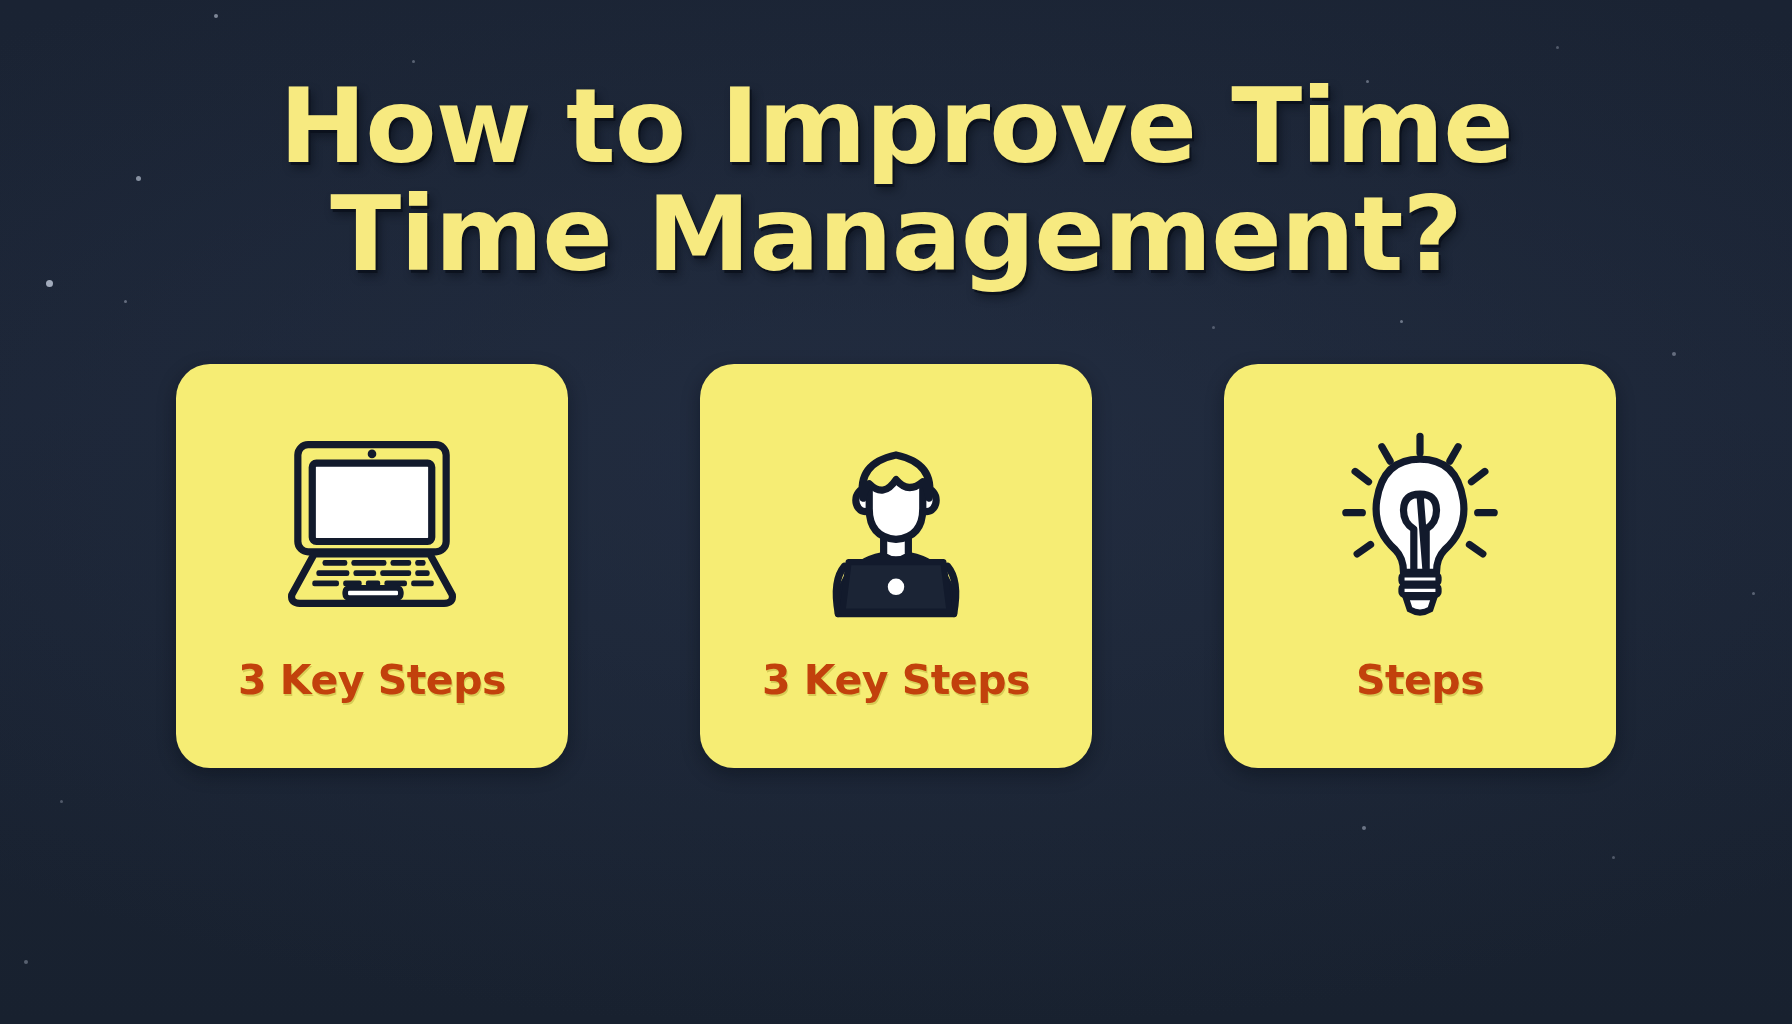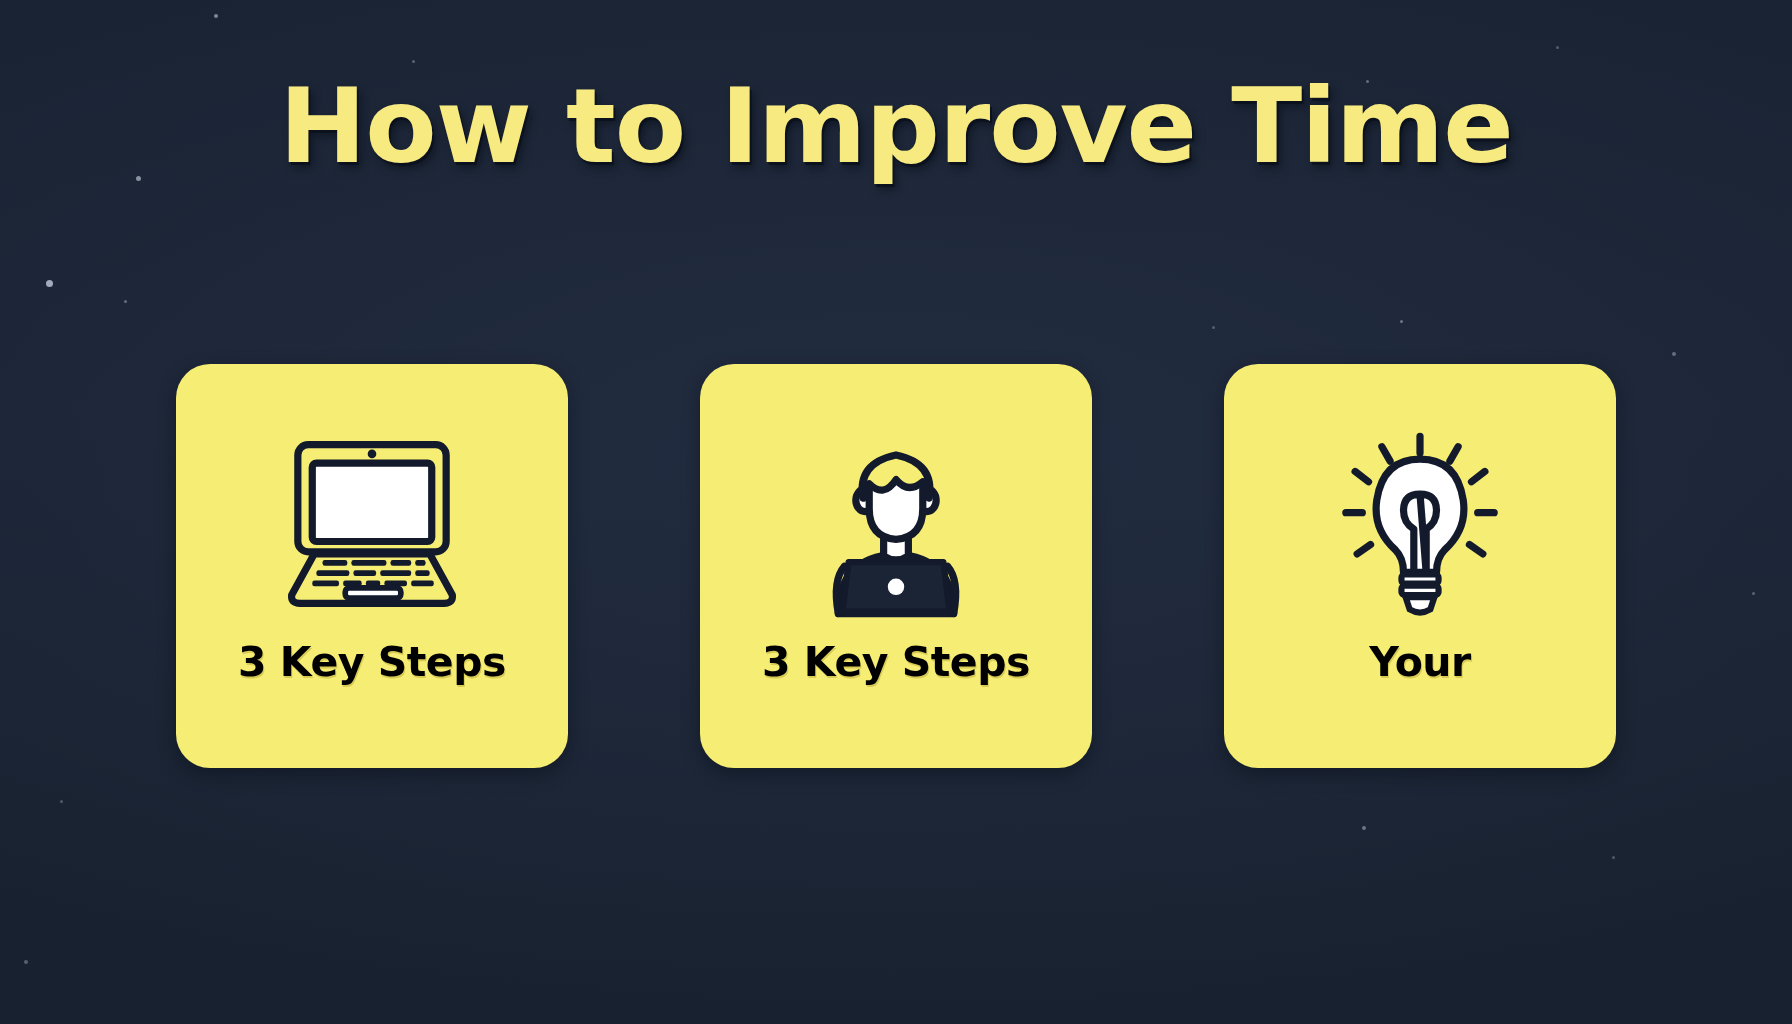--- a/index.html
+++ b/index.html
@@ -90,22 +90,22 @@
   .card-icon {
     width: 206px;
     height: 206px;
     display: flex;
     align-items: center;
     justify-content: center;
   }
   .card-icon svg { display: block; width: 100%; height: 100%; }
 
   .card-label {
-    margin-top: 10px;
-    color: #000000;
+    margin-top: 28px;
+    color: #c2410c;
     font-family: "DejaVu Sans", sans-serif;
     font-weight: bold;
     font-size: 41px;
     letter-spacing: -0.5px;
     text-shadow: 1px 2px 0 rgba(190,175,60,0.55);
     white-space: nowrap;
   }
 </style>
 </head>
 <body>
@@ -125,20 +125,21 @@
   <div class="speck" style="left:1672px;top:352px;width:4px;height:4px;opacity:.4;"></div>
   <div class="speck" style="left:1212px;top:326px;width:3px;height:3px;opacity:.3;"></div>
   <div class="speck" style="left:1752px;top:592px;width:3px;height:3px;opacity:.35;"></div>
   <div class="speck" style="left:1362px;top:826px;width:4px;height:4px;opacity:.45;"></div>
   <div class="speck" style="left:1612px;top:856px;width:3px;height:3px;opacity:.3;"></div>
   <div class="speck" style="left:60px;top:800px;width:3px;height:3px;opacity:.3;"></div>
   <div class="speck" style="left:24px;top:960px;width:4px;height:4px;opacity:.35;"></div>
 
   <div id="title-block">
     <span class="title-line">How to Improve Time</span>
+    <span class="title-line">Time Management?</span>
   </div>
 
   <div id="cards">
 
     <div class="card">
       <div class="card-icon">
         <svg viewBox="0 0 200 200" xmlns="http://www.w3.org/2000/svg">
           <g fill="none" stroke="#121a2c" stroke-width="7" stroke-linejoin="round" stroke-linecap="round">
 
             <rect x="28" y="22" width="144" height="104" rx="10" ry="10" fill="#f6ed74"></rect>
@@ -241,17 +242,17 @@
                    Q116 98 116 86
                    Q116 70 100 70 Z" fill="none" stroke="#121a2c" stroke-width="7" stroke-linejoin="round" stroke-linecap="round"></path>
 
           <g stroke="#121a2c" stroke-width="6" stroke-linecap="round" fill="#ffffff">
             <rect x="82" y="148" width="36" height="9" rx="3"></rect>
             <rect x="82" y="159" width="36" height="9" rx="3"></rect>
             <path d="M86 170 L114 170 L110 182 Q100 188 90 182 Z"></path>
           </g>
         </svg>
       </div>
-      <div class="card-label">Your</div>
+      <div class="card-label">Steps</div>
     </div>
 
   </div>
 </div>
 
 </body></html>

